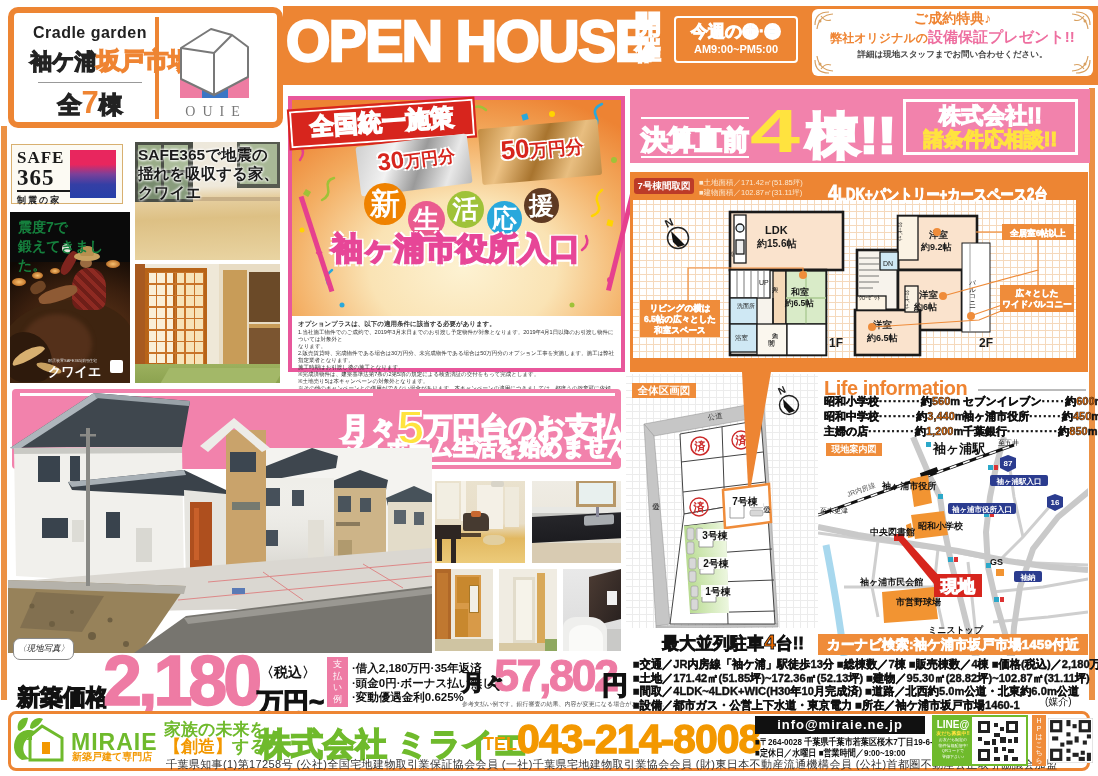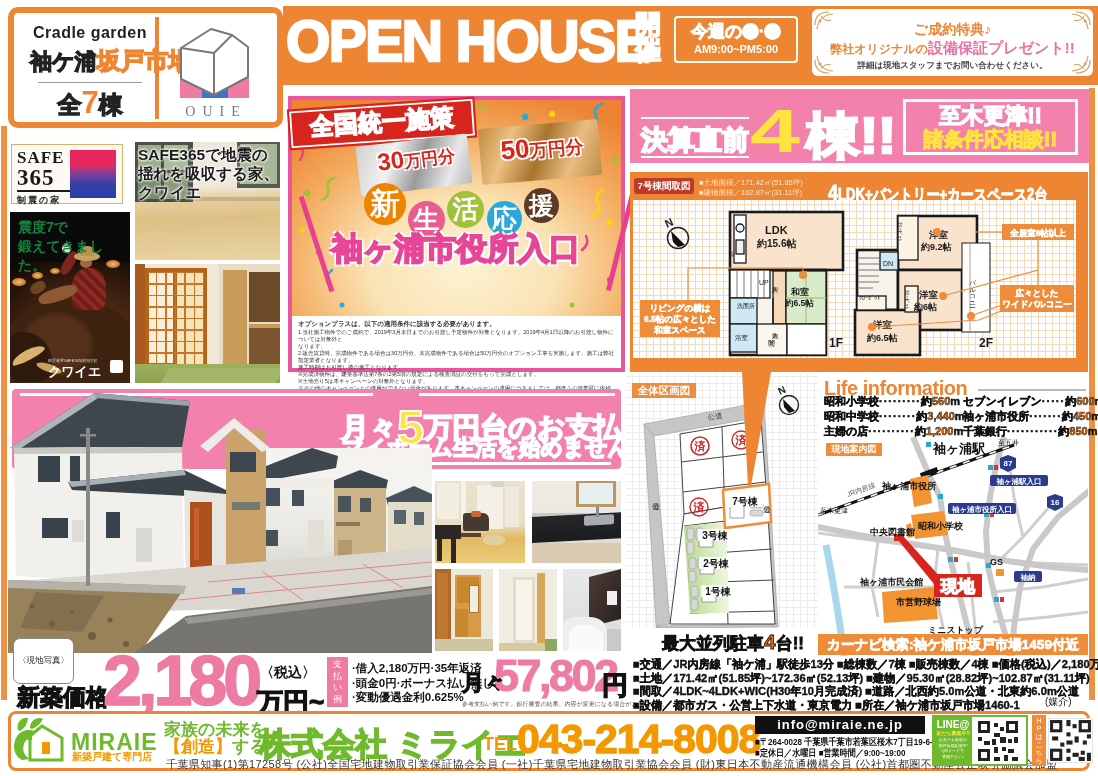--- a/index.html
+++ b/index.html
@@ -59,35 +59,35 @@
       <path d="M3,51 q0,13 14,13 M5,47 q2,14 16,15 M9,60 q4,-6 10,-4"></path>
       <path d="M278,51 q0,13 -14,13 M276,47 q-2,14 -16,15 M272,60 q-4,-6 -10,-4"></path>
     </g>
     <g fill="#D8A060">
       <circle cx="8" cy="12" r="1.5"></circle>
         <circle cx="273" cy="12" r="1.5"></circle>
       <circle cx="8" cy="55" r="1.5"></circle>
         <circle cx="273" cy="55" r="1.5"></circle>
     </g>
   </svg>
-  <div class="b" style="font-size:14px;color:#EF8432;margin-top:12px;">ご成約特典♪</div>
+  <div class="b" style="font-size:14px;color:#EF8432;margin-top:1px;">ご成約特典♪</div>
   <div class="b" style="font-size:12px;color:#EF8432;white-space:nowrap;">弊社オリジナルの<span style="font-size:15px;color:#EE6FA0;">設備保証プレゼント!!</span></div>
   <div class="b" style="font-size:8.5px;color:#444;margin-top:2px;">詳細は現地スタッフまでお問い合わせください。</div>
 </div>
 
 <div class="abs" style="left:630px;top:89px;width:460px;height:74px;background:#F282AC;"></div>
 <div class="abs" style="left:641px;top:117px;width:108px;height:2px;background:#fff;"></div>
 <div class="abs" style="left:641px;top:156px;width:108px;height:2px;background:#fff;"></div>
 
 <div class="abs b" style="left:641px;top:122px;width:110px;color:#fff;font-size:27px;white-space:nowrap;-webkit-text-stroke:1.8px #fff;">決算直前</div>
 <div class="abs b" style="left:750px;top:95px;color:#FFE33F;font-size:62px;transform:scaleX(1.45);transform-origin:left;">4</div>
 <div class="abs b" style="left:806px;top:103px;color:#fff;font-size:50px;white-space:nowrap;-webkit-text-stroke:2.5px #fff;"><span style="display:inline-block;transform:scaleX(1.08);transform-origin:left;">棟!!</span></div>
 
 <div class="abs" style="left:903px;top:99px;width:175px;height:56px;border:3px solid #fff;box-sizing:border-box;text-align:center;">
-  <div class="b" style="font-size:22px;color:#fff;line-height:25px;margin-top:1px;-webkit-text-stroke:1.3px #fff;">至木更津!!</div>
+  <div class="b" style="font-size:22px;color:#fff;line-height:25px;margin-top:1px;-webkit-text-stroke:1.3px #fff;">株式会社!!</div>
   <div class="b" style="font-size:20px;color:#FFE33F;line-height:22px;-webkit-text-stroke:1.2px #FFE33F;">諸条件応相談!!</div>
 </div>
 
 <div class="abs" style="left:11px;top:144px;width:110px;height:58px;background:#FCFAF3;border:1px solid #D8B070;"></div>
 <div class="abs b" style="left:17px;top:148px;width:60px;font-family:'Liberation Serif',serif;color:#1a1a1a;">
   <div style="font-size:17px;letter-spacing:1px;">SAFE</div>
   <div style="font-size:23px;line-height:20px;letter-spacing:1px;">365</div>
   <div style="border-top:2px solid #1a1a1a;font-size:9px;letter-spacing:2px;margin-top:2px;padding-top:2px;white-space:nowrap;color:#222;font-family:'Liberation Sans',sans-serif;">制震の家</div>
 </div>
 <div class="abs" style="left:70px;top:150px;width:46px;height:48px;background:linear-gradient(#E8265E 0%,#E8265E 30%,#7C4099 50%,#343FA5 72%,#2740A8 100%);"></div>
@@ -315,21 +315,21 @@
       <circle cx="118" cy="254" r="3"></circle>
     <circle cx="24" cy="216" r="2.5"></circle>
       <circle cx="64" cy="222" r="2"></circle>
       <circle cx="102" cy="230" r="2.5"></circle>
   </g>
 
   <rect x="78" y="38" width="4" height="158" fill="#8A8A86"></rect>
   <rect x="72" y="44" width="16" height="2.5" fill="#8A8A86"></rect>
 </svg>
 
-<div class="abs" style="left:13px;top:638px;background:#fff;border:1px solid #888;border-radius:7px;font-size:8.5px;padding:16px 4px;color:#222;">〈現地写真〉</div>
+<div class="abs" style="left:13px;top:638px;background:#fff;border:1px solid #888;border-radius:7px;font-size:8.5px;padding:4px 4px;color:#222;font-style:italic;">〈現地写真〉</div>
 
 <div class="abs" style="left:435px;top:481px;width:90px;height:82px;background:linear-gradient(#EAE2CE 0%,#E8DEC8 52%,#E2B860 70%,#ECCB7A 100%);overflow:hidden;">
   <div class="abs" style="left:2px;top:2px;width:22px;height:36px;background:#F2EEE2;"></div>
   <div class="abs" style="left:26px;top:0px;width:5px;height:40px;background:#F6F2E8;"></div>
   <div class="abs" style="left:42px;top:4px;width:26px;height:44px;background:#F4F0E6;"></div>
   <div class="abs" style="left:70px;top:6px;width:14px;height:40px;background:#EFEADC;"></div>
   <div class="abs" style="left:56px;top:0px;width:13px;height:6px;background:#D8D4C8;border-radius:2px;"></div>
   <div class="abs" style="left:28px;top:32px;width:26px;height:18px;background:#463A30;border-radius:3px 6px 2px 2px;"></div>
   <div class="abs" style="left:36px;top:30px;width:10px;height:6px;background:#C86830;border-radius:2px;"></div>
   <div class="abs" style="left:0px;top:44px;width:26px;height:14px;background:#2E2622;"></div>

